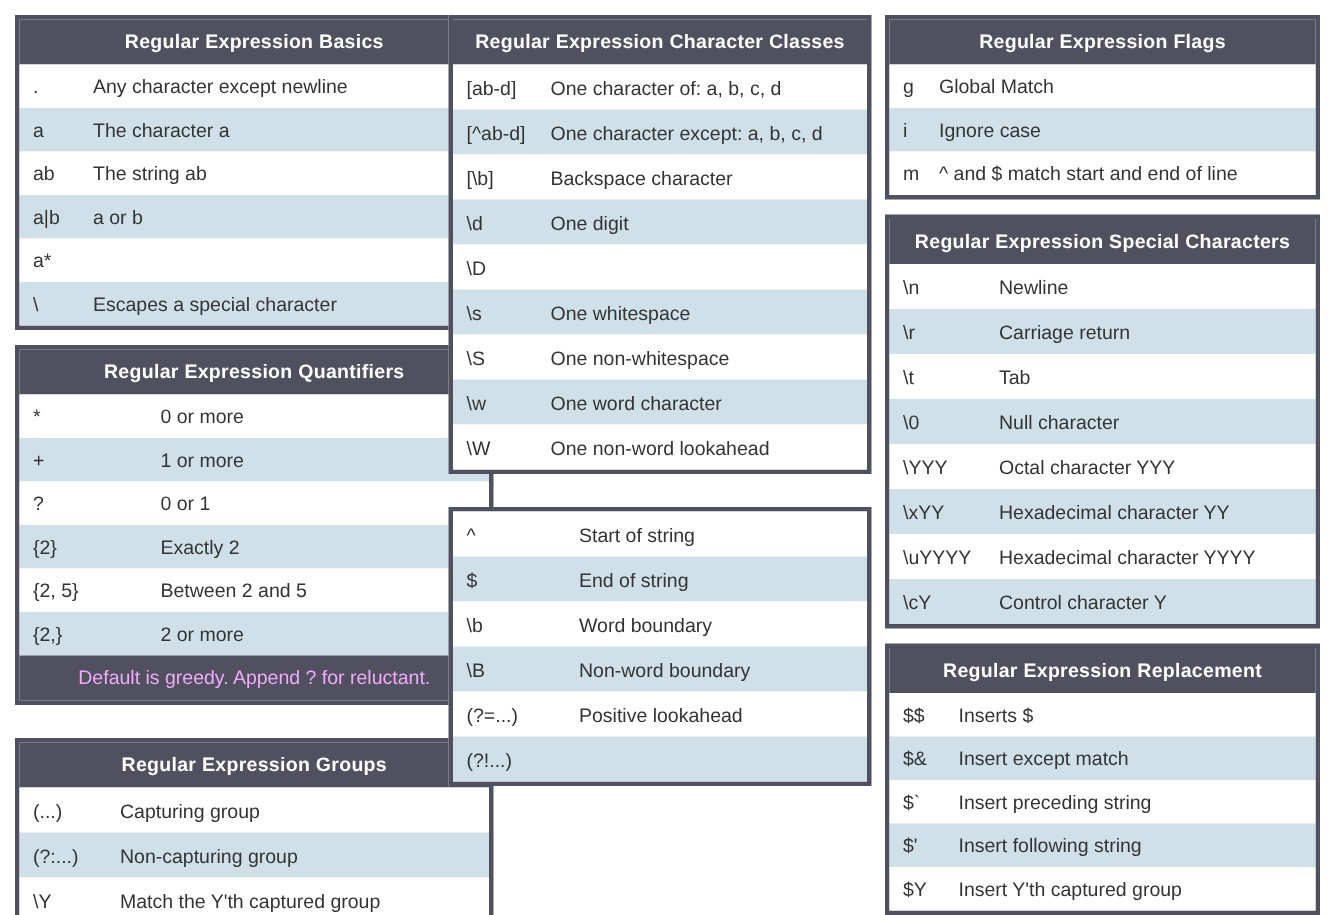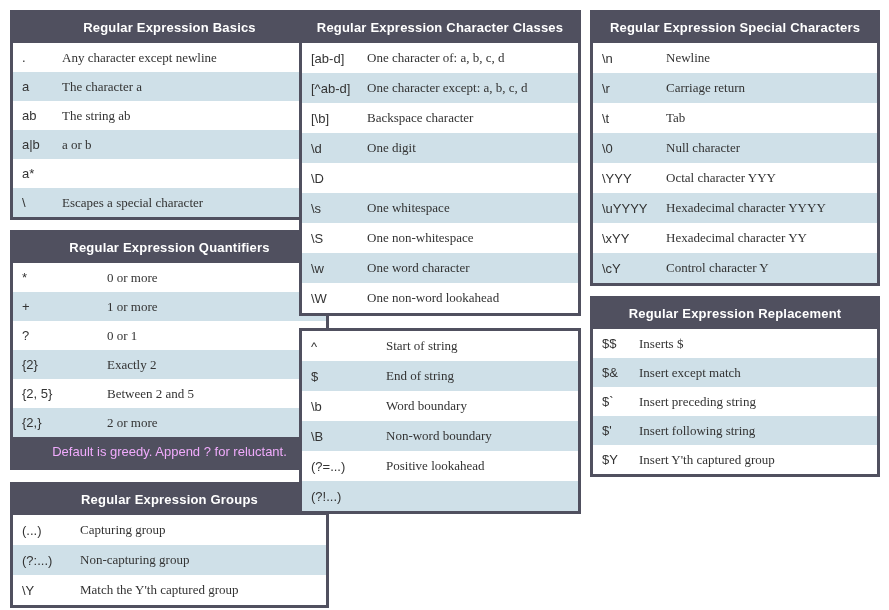--- a/index.html
+++ b/index.html
@@ -19,21 +19,21 @@
   #col-left   { left: 10px;  width: 319px; }
   #col-middle { left: 299px; width: 282px; }
   #col-right  { left: 590px; width: 290px; }
 
   section.tbl {
     border: 3px solid #50505f;
     background: #ffffff;
     box-sizing: border-box;
   }
   .mb10 { margin-bottom: 10px; }
-  .mb8  { margin-bottom: 12px; }
+  .mb8  { margin-bottom: 22px; }
 
   .thead {
     background: #50505f;
     color: #ffffff;
     font-weight: bold;
     font-size: 13px;
     text-align: center;
     height: 30px;
     line-height: 30px;
     letter-spacing: 0.2px;
@@ -47,21 +47,21 @@
     color: #333333;
     background: #ffffff;
     white-space: nowrap;
   }
   .tbody .row:nth-child(even) { background: #cfe0e8; }
   .row .code {
     width: var(--codew, 50px);
     padding-left: 9px;
     flex: none;
   }
-  .row .desc { flex: 1; font-family: Liberation Serif, serif; }
+  .row .desc { flex: 1; }
   .tfoot {
     background: #50505f;
     color: #f0abfc;
     font-size: 13px;
     text-align: center;
     height: 30px;
     line-height: 30px;
     white-space: nowrap;
   }
 </style>
@@ -218,20 +218,37 @@
         <div class="row">
           <span class="code">(?!...)</span>
         </div>
       </div>
   </section>
 
 </div>
 
 <div class="col" id="col-right">
 
+  <section class="tbl mb10" style="--rowh:29px; --codew:24px;">
+    <header class="thead">Regular Expression Flags</header>
+    <div class="tbody">
+        <div class="row">
+          <span class="code">g</span>
+          <span class="desc">Global Match</span>
+        </div>
+        <div class="row">
+          <span class="code">i</span>
+          <span class="desc">Ignore case</span>
+        </div>
+        <div class="row">
+          <span class="code">m</span>
+          <span class="desc">^ and $ match start and end of line</span>
+        </div>
+      </div>
+  </section>
 
   <section class="tbl mb10" style="--rowh:30px; --codew:64px;">
     <header class="thead">Regular Expression Special Characters</header>
     <div class="tbody">
         <div class="row">
           <span class="code">\n</span>
           <span class="desc">Newline</span>
         </div>
         <div class="row">
           <span class="code">\r</span>
@@ -243,28 +260,28 @@
         </div>
         <div class="row">
           <span class="code">\0</span>
           <span class="desc">Null character</span>
         </div>
         <div class="row">
           <span class="code">\YYY</span>
           <span class="desc">Octal character YYY</span>
         </div>
         <div class="row">
+          <span class="code">\xYY</span>
+          <span class="desc">Hexadecimal character YY</span>
+        </div>
+        <div class="row">
           <span class="code">\uYYYY</span>
           <span class="desc">Hexadecimal character YYYY</span>
         </div>
         <div class="row">
-          <span class="code">\xYY</span>
-          <span class="desc">Hexadecimal character YY</span>
-        </div>
-        <div class="row">
           <span class="code">\cY</span>
           <span class="desc">Control character Y</span>
         </div>
       </div>
   </section>
 
   <section class="tbl" style="--rowh:29px; --codew:37px;">
     <header class="thead">Regular Expression Replacement</header>
     <div class="tbody">
         <div class="row">

